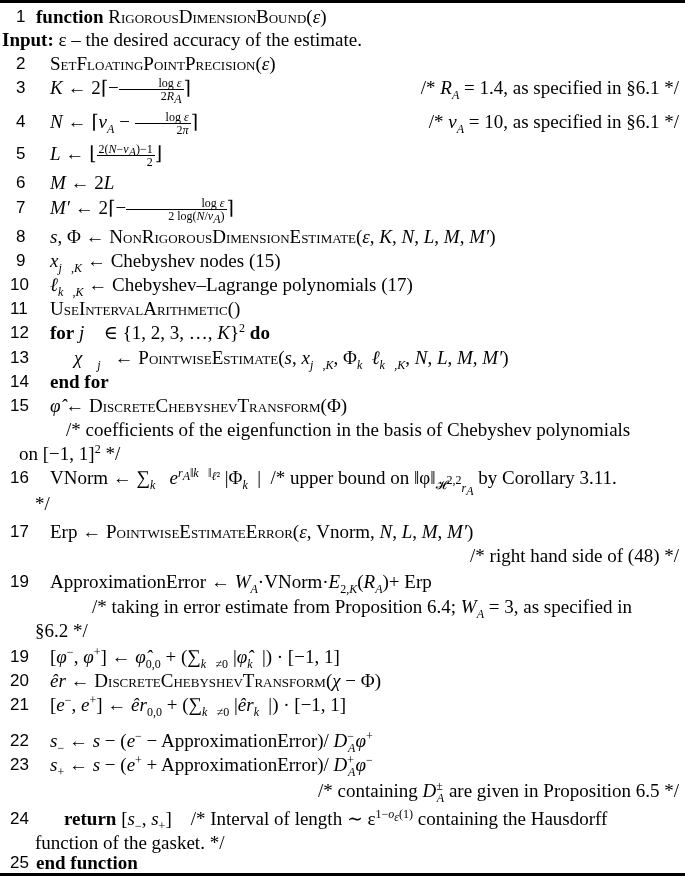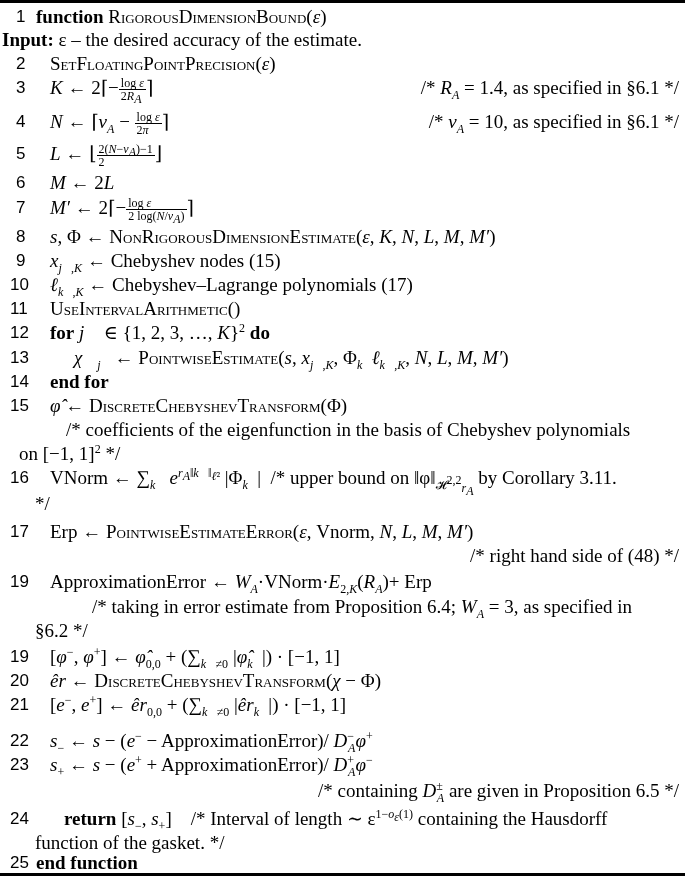--- a/index.html
+++ b/index.html
@@ -10,23 +10,23 @@
   .line { position:absolute; left:0; width:685px; font-size:19px; line-height:22px; white-space:nowrap; }
   .num { position:absolute; font-family:"Liberation Sans", "DejaVu Sans", sans-serif; font-size:17px; }
   .n1 { left:16px; } .n2 { left:10px; }
   .body { position:absolute; }
   .b0 { left:36px; } .b1 { left:50px; } .b2 { left:74px; }
   .comment { position:absolute; right:4px; }
   .kw { font-weight:bold; }
   .sc { font-variant:small-caps; }
   .m { font-style:italic; }
   sub, sup { font-size:12px; line-height:0; }
-  .frac { display:inline-block; vertical-align:middle; text-align:left; font-size:12px; line-height:12px; }
+  .frac { display:inline-block; vertical-align:middle; text-align:right; font-size:12px; line-height:12px; }
   .frac .top { display:block; border-bottom:1px solid #000; padding:0 2px; }
-  .frac .bot { display:block; padding:0 2px; }
+  .frac .bot { display:block; padding:0 2px;margin-left:40px; }
 </style>
 </head>
 <body>
 
 <div class="rule-top"></div>
 
 <div class="line" style="top:6px">
   <span class="num n1">1</span>
   <span class="body b0">
     <span class="kw">function</span>

